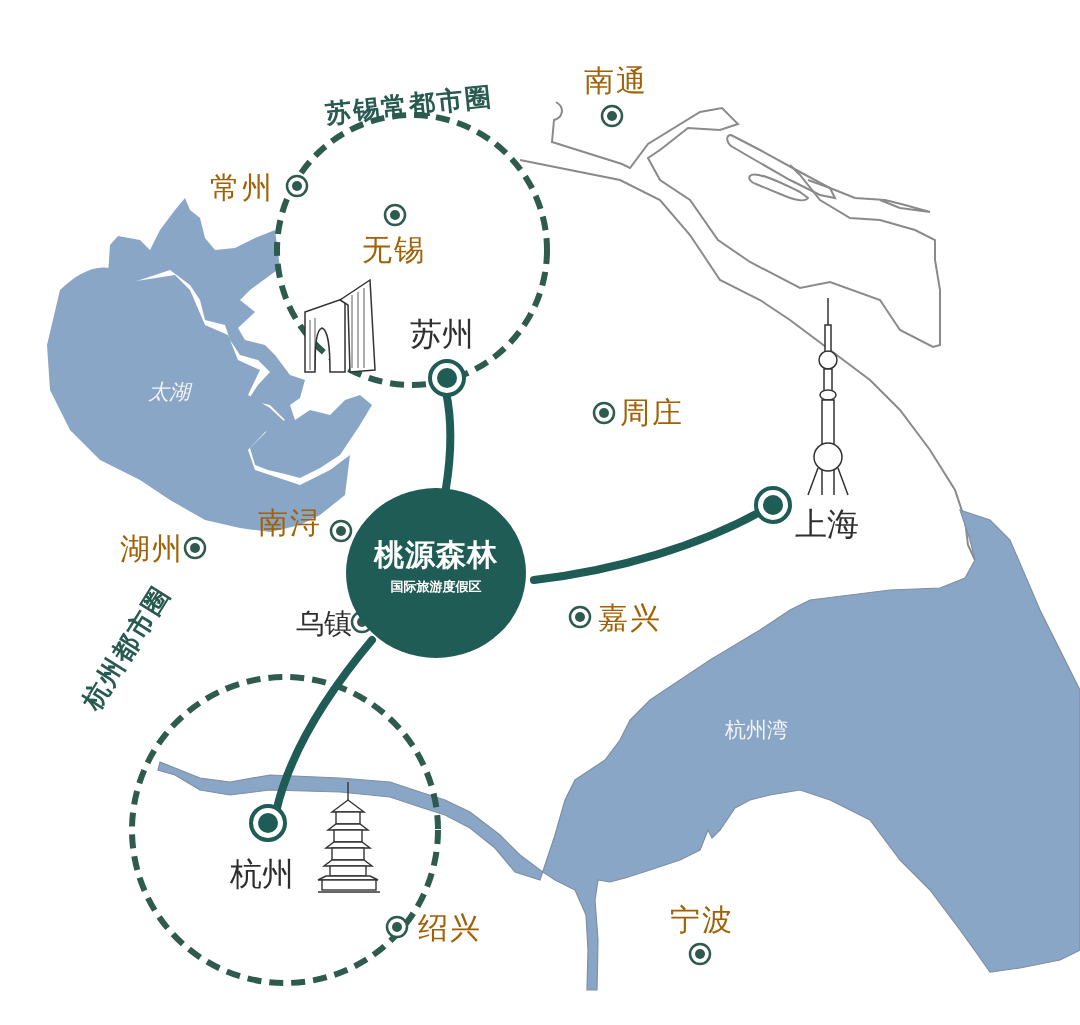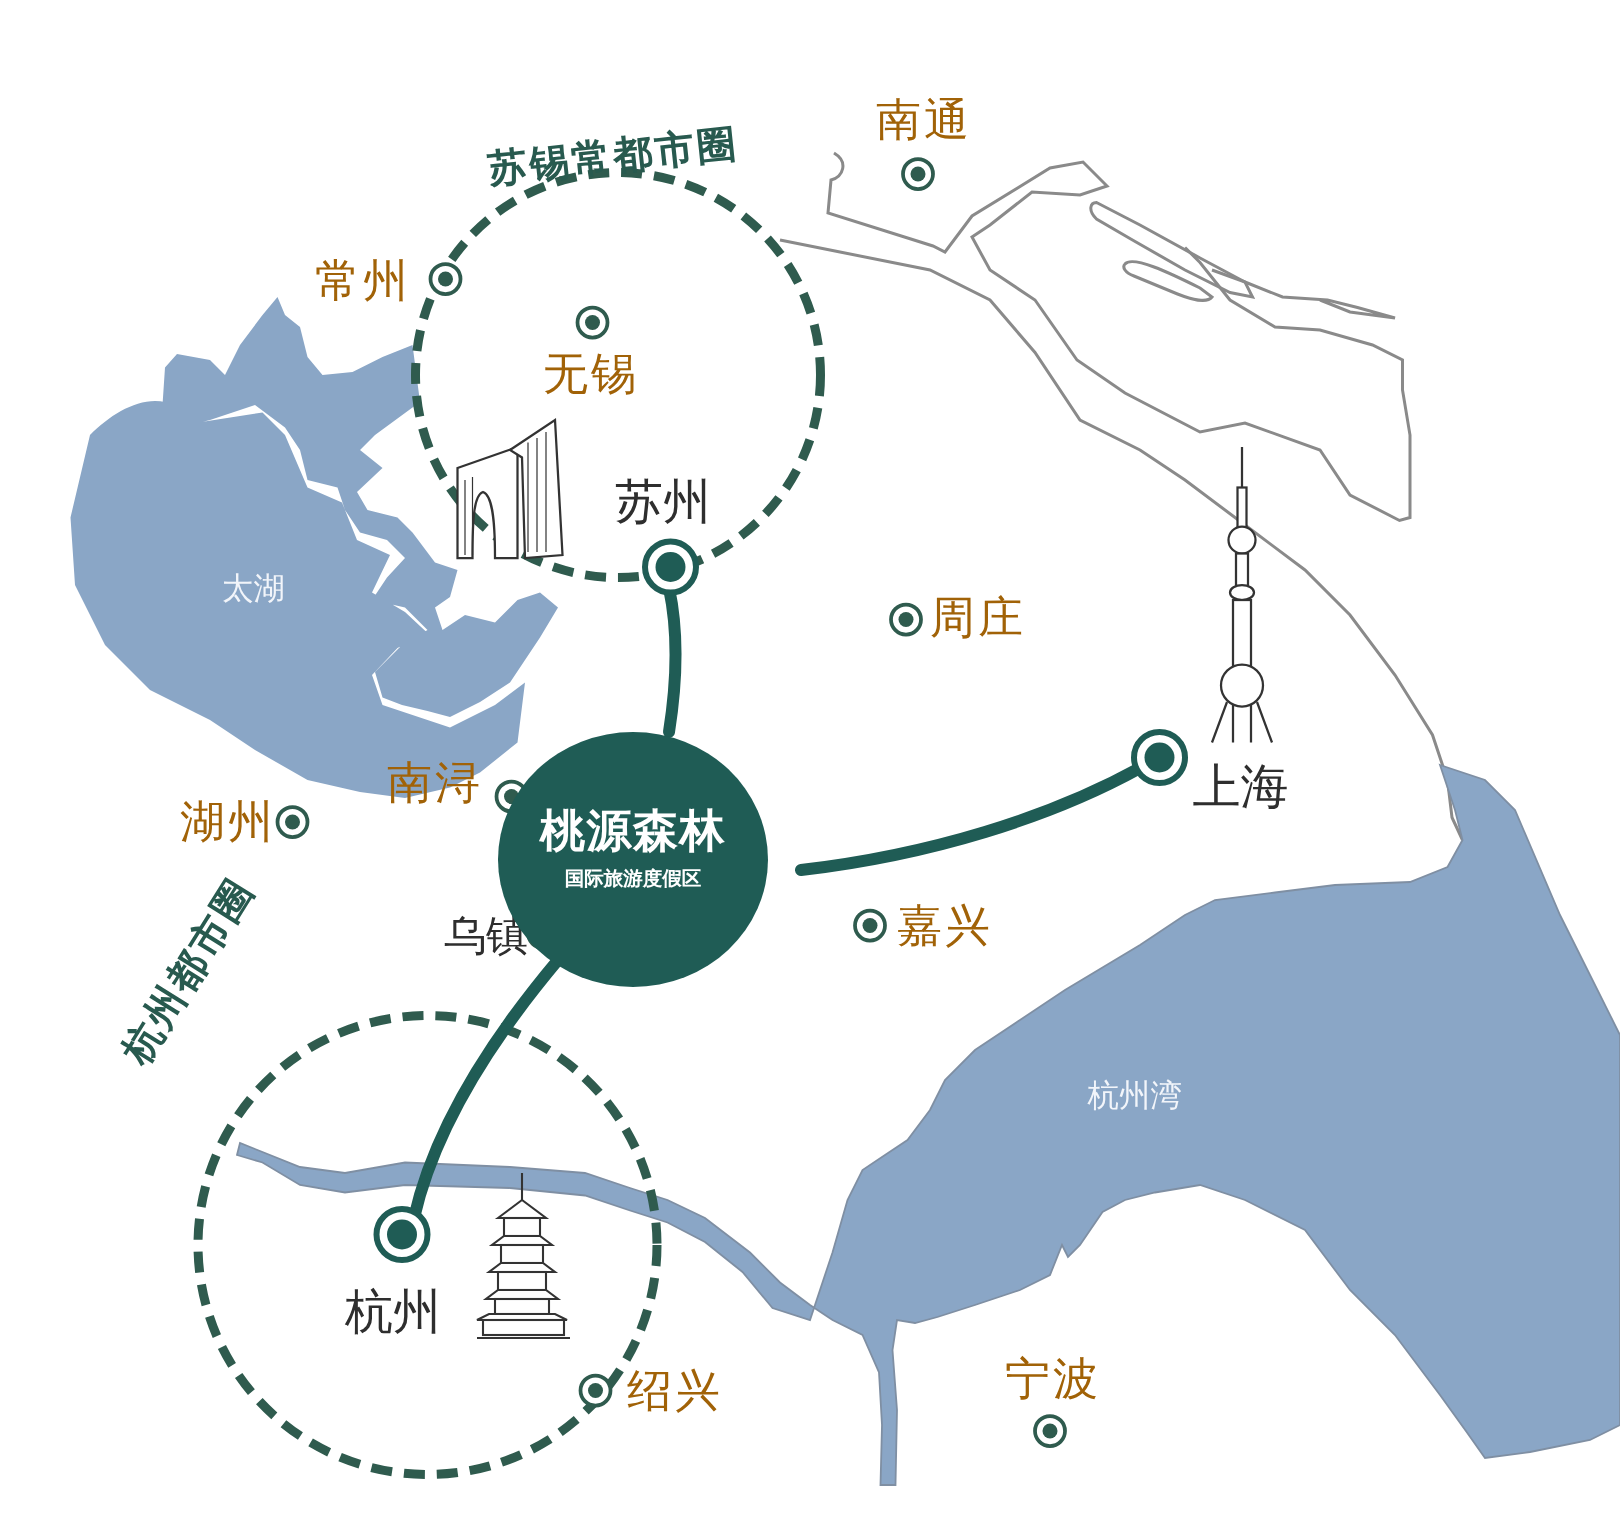--- a/index.html
+++ b/index.html
@@ -2,21 +2,21 @@
 <html><head>
 <meta charset="utf-8">
 <style>
   html,body{margin:0;padding:0;background:#fff;}
   #map{position:relative;width:1080px;height:1025px;overflow:hidden;background:#fff;font-family:"DejaVu Sans","Liberation Sans",sans-serif;}
   svg.base{position:absolute;left:0;top:0;}
   .lbl{position:absolute;color:#a16207;font-size:30px;letter-spacing:2px;white-space:nowrap;line-height:1;}
   .lbl.bold{font-weight:normal;color:#2e2e2e;font-size:32px;letter-spacing:0;}
   .lbl.small{font-size:28px;letter-spacing:0;}
   .water-lbl{position:absolute;color:#f2f5fa;font-size:21px;white-space:nowrap;line-height:1;}
-  .center-title{position:absolute;left:332px;top:488px;width:180px;height:170px;border-radius:50%;background:#1f5c55;}
+  .center-title{position:absolute;left:346px;top:488px;width:180px;height:170px;border-radius:50%;background:#1f5c55;}
   .center-title .t1{position:absolute;left:0;top:52px;width:100%;text-align:center;color:#fff;font-weight:bold;font-size:30px;line-height:1;letter-spacing:1px;}
   .center-title .t2{position:absolute;left:0;top:92px;width:100%;text-align:center;color:#fff;font-weight:bold;font-size:13px;line-height:1;}
   .ring-lbl{position:absolute;color:#285a4f;font-weight:bold;font-size:26px;white-space:nowrap;line-height:1;}
 </style>
 </head>
 <body>
 
 <div id="map">
 
   <svg class="base" width="1080" height="1025" viewBox="0 0 1080 1025">
@@ -110,21 +110,21 @@
       <rect x="330" y="866" width="36" height="10"></rect>
       <path d="M318,880 L378,880 L370,876 L326,876 Z"></path>
       <rect x="322" y="880" width="54" height="10"></rect>
       <line x1="318" y1="892" x2="380" y2="892"></line>
     </g>
   </svg>
 
   <div class="ring-lbl" style="left:325px;top:92px;transform:rotate(-6deg);letter-spacing:2px;">苏锡常都市圈</div>
   <div class="ring-lbl" style="left:78px;top:700px;transform:rotate(-58deg);transform-origin:left top;letter-spacing:2px;">杭州都市圈</div>
 
-  <div class="water-lbl" style="left:148px;top:382px;">太湖</div>
+  <div class="water-lbl" style="left:148px;top:382px;font-style:italic;">太湖</div>
   <div class="water-lbl" style="left:725px;top:720px;">杭州湾</div>
 
   <div class="lbl" style="left:584px;top:66px;">南通</div>
   <div class="lbl" style="left:210px;top:173px;">常州</div>
   <div class="lbl" style="left:362px;top:235px;">无锡</div>
   <div class="lbl bold" style="left:410px;top:318px;">苏州</div>
   <div class="lbl" style="left:620px;top:398px;">周庄</div>
   <div class="lbl bold" style="left:795px;top:508px;">上海</div>
   <div class="lbl" style="left:258px;top:508px;">南浔</div>
   <div class="lbl" style="left:120px;top:534px;">湖州</div>

